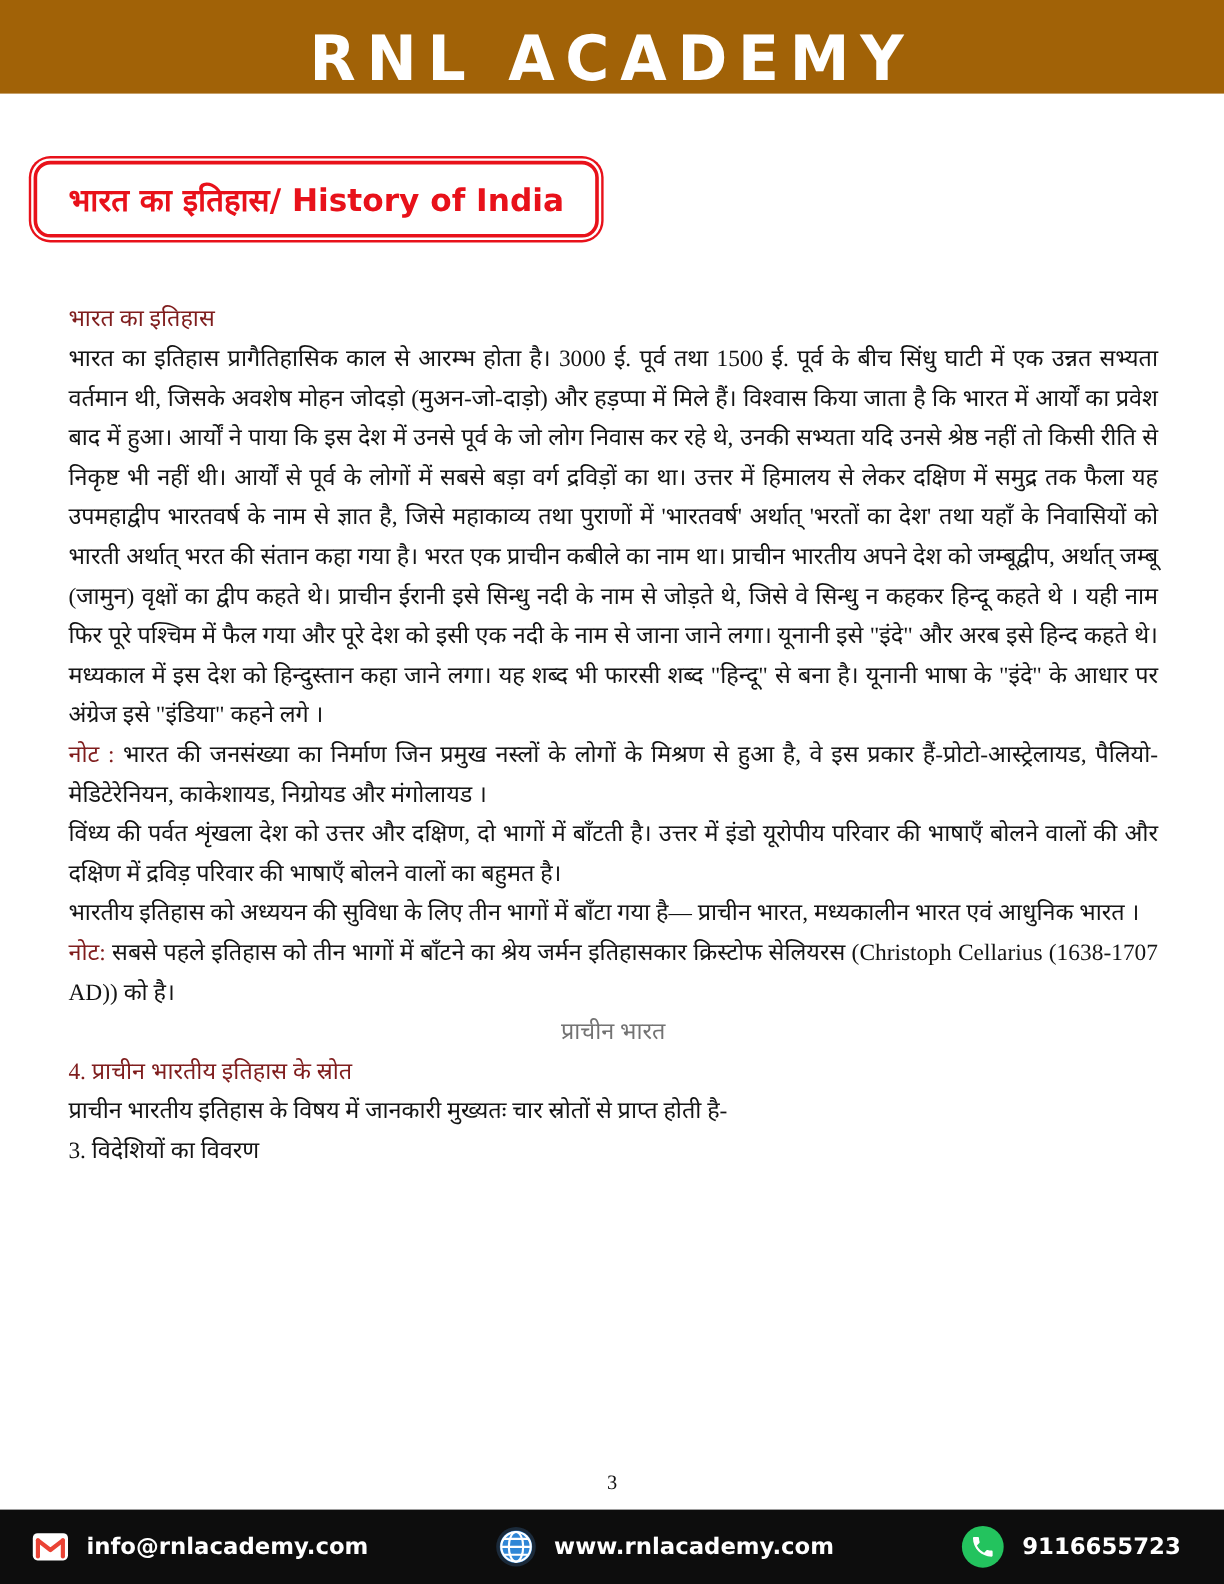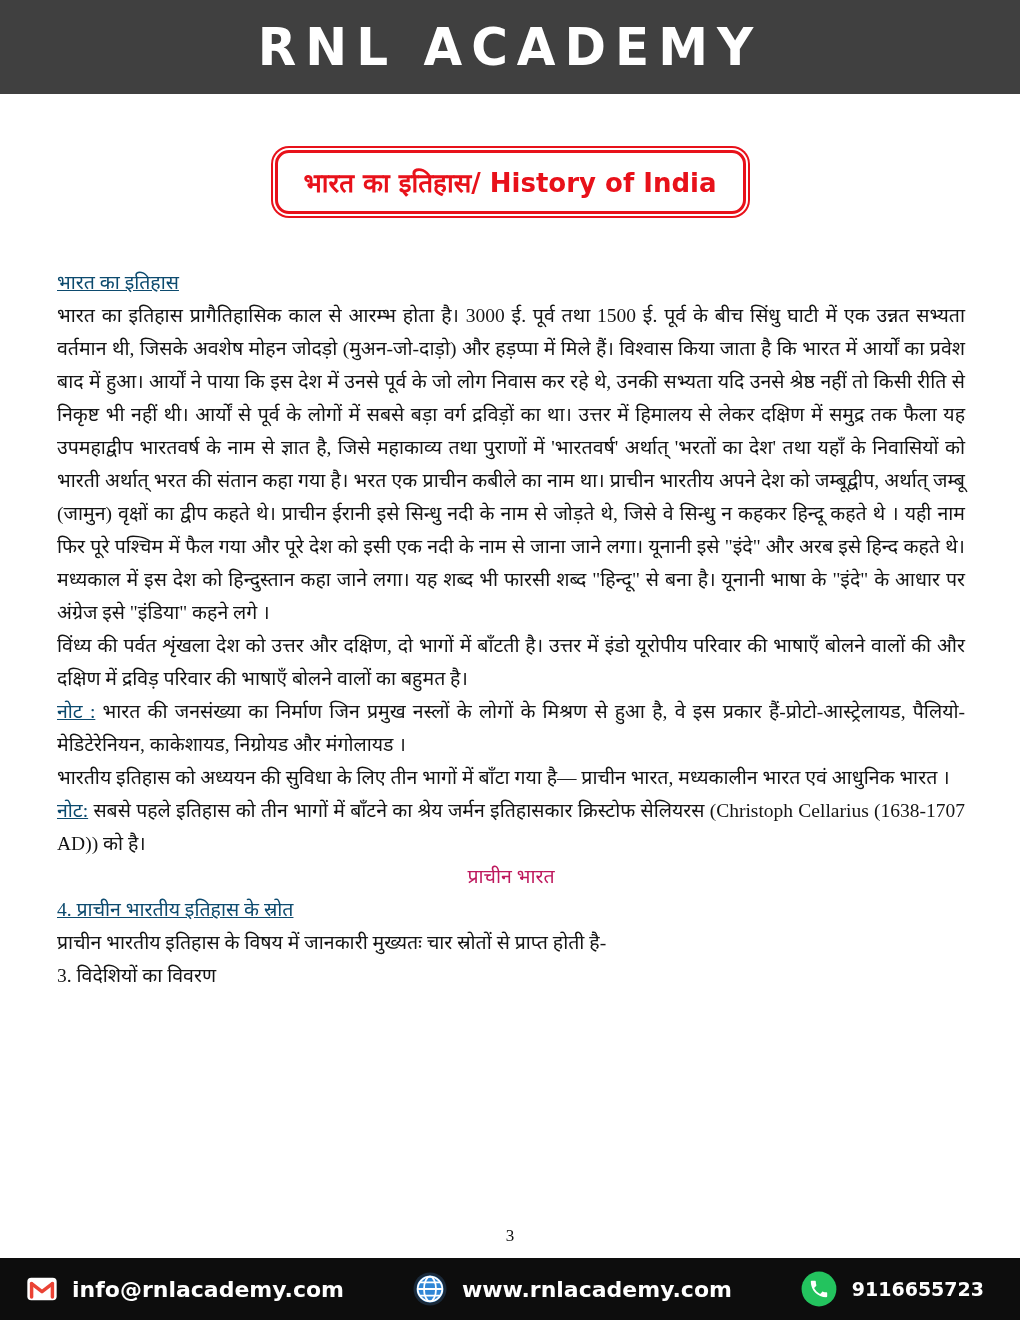--- a/index.html
+++ b/index.html
@@ -11,41 +11,41 @@
   .page {
     position: relative;
     width: 1020px;
     height: 1320px;
     background: #ffffff;
     overflow: hidden;
   }
 
   
   .topbar {
-    height: 94px;
-    background: #404040;
+    height: 78px;
+    background: #a16207;
     display: flex;
-    align-items: center;
+    align-items: flex-end;
     justify-content: center;
   }
   .brand {
     color: #ffffff;
     font-family: "DejaVu Sans", "Liberation Sans", sans-serif;
     font-weight: 900;
     font-size: 50px;
     letter-spacing: 9px;
     transform: scaleY(1.04);
     white-space: nowrap;
   }
 
   
   .titlebox-row {
     display: flex;
-    justify-content: center;
     margin-top: 56px;
+    margin-left: 28px;
   }
   .titlebox {
     background: #ffffff;
     border: 3px solid #e8111a;
     border-radius: 14px;
     box-shadow: 0 0 0 2px #ffffff, 0 0 0 4px #e8111a;
     padding: 11px 26px;
   }
   .titlebox span {
     color: #e8111a;
@@ -56,25 +56,25 @@
   }
 
   
   .content {
     margin: 52px 55px 0 57px;
     color: #141414;
     font-size: 19.5px;
     line-height: 33px;
   }
   .content p { margin: 0; }
-  .red { color: #0c4a6e; text-decoration: underline; }
+  .red { color: #7f1d1d; }
   .para-justify { text-align: justify; }
   .center-red {
     text-align: center;
-    color: #be185d;
+    color: #737373;
     margin-top: 2px;
   }
   .gap-lg { margin-top: 64px; }
 
   
   .pagenum {
     position: absolute;
     left: 0;
     right: 0;
     bottom: 74px;
@@ -96,21 +96,21 @@
     justify-content: space-between;
     padding: 0 36px 0 26px;
   }
   .contact {
     display: flex;
     align-items: center;
     gap: 14px;
     color: #ffffff;
     font-family: "DejaVu Sans", "Liberation Sans", sans-serif;
     font-weight: 700;
-    font-size: 22px;
+    font-size: 19px;
     white-space: nowrap;
   }
   .contact.phone { font-size: 19px; }
   .icon { display: inline-flex; align-items: center; justify-content: center; }
 </style>
 </head>
 <body>
 
 <div class="page">
 
@@ -120,22 +120,22 @@
 
   <div class="titlebox-row">
     <div class="titlebox">
       <span>भारत का इतिहास/ History of India</span>
     </div>
   </div>
 
   <main class="content">
     <p class="red">भारत का इतिहास</p>
     <p class="para-justify">भारत का इतिहास प्रागैतिहासिक काल से आरम्भ होता है। 3000 ई. पूर्व तथा 1500 ई. पूर्व के बीच सिंधु घाटी में एक उन्नत सभ्यता वर्तमान थी, जिसके अवशेष मोहन जोदड़ो (मुअन-जो-दाड़ो) और हड़प्पा में मिले हैं। विश्वास किया जाता है कि भारत में आर्यों का प्रवेश बाद में हुआ। आर्यों ने पाया कि इस देश में उनसे पूर्व के जो लोग निवास कर रहे थे, उनकी सभ्यता यदि उनसे श्रेष्ठ नहीं तो किसी रीति से निकृष्ट भी नहीं थी। आर्यों से पूर्व के लोगों में सबसे बड़ा वर्ग द्रविड़ों का था। उत्तर में हिमालय से लेकर दक्षिण में समुद्र तक फैला यह उपमहाद्वीप भारतवर्ष के नाम से ज्ञात है, जिसे महाकाव्य तथा पुराणों में 'भारतवर्ष' अर्थात् 'भरतों का देश' तथा यहाँ के निवासियों को भारती अर्थात् भरत की संतान कहा गया है। भरत एक प्राचीन कबीले का नाम था। प्राचीन भारतीय अपने देश को जम्बूद्वीप, अर्थात् जम्बू (जामुन) वृक्षों का द्वीप कहते थे। प्राचीन ईरानी इसे सिन्धु नदी के नाम से जोड़ते थे, जिसे वे सिन्धु न कहकर हिन्दू कहते थे । यही नाम फिर पूरे पश्चिम में फैल गया और पूरे देश को इसी एक नदी के नाम से जाना जाने लगा। यूनानी इसे "इंदे" और अरब इसे हिन्द कहते थे। मध्यकाल में इस देश को हिन्दुस्तान कहा जाने लगा। यह शब्द भी फारसी शब्द "हिन्दू" से बना है। यूनानी भाषा के "इंदे" के आधार पर अंग्रेज इसे "इंडिया" कहने लगे ।</p>
+    <p class="para-justify"><span class="red">नोट :</span> <span>भारत की जनसंख्या का निर्माण जिन प्रमुख नस्लों के लोगों के मिश्रण से हुआ है, वे इस प्रकार हैं-प्रोटो-आस्ट्रेलायड, पैलियो- मेडिटेरेनियन, काकेशायड, निग्रोयड और मंगोलायड ।</span></p>
     <p class="para-justify">विंध्य की पर्वत शृंखला देश को उत्तर और दक्षिण, दो भागों में बाँटती है। उत्तर में इंडो यूरोपीय परिवार की भाषाएँ बोलने वालों की और दक्षिण में द्रविड़ परिवार की भाषाएँ बोलने वालों का बहुमत है।</p>
-    <p class="para-justify"><span class="red">नोट :</span> <span>भारत की जनसंख्या का निर्माण जिन प्रमुख नस्लों के लोगों के मिश्रण से हुआ है, वे इस प्रकार हैं-प्रोटो-आस्ट्रेलायड, पैलियो- मेडिटेरेनियन, काकेशायड, निग्रोयड और मंगोलायड ।</span></p>
     <p class="para-justify">भारतीय इतिहास को अध्ययन की सुविधा के लिए तीन भागों में बाँटा गया है— प्राचीन भारत, मध्यकालीन भारत एवं आधुनिक भारत ।</p>
     <p class="para-justify"><span class="red">नोट:</span> <span>सबसे पहले इतिहास को तीन भागों में बाँटने का श्रेय जर्मन इतिहासकार क्रिस्टोफ सेलियरस (Christoph Cellarius (1638-1707 AD)) को है।</span></p>
     <p class="center-red">प्राचीन भारत</p>
     <p class="red gap-lg">4. प्राचीन भारतीय इतिहास के स्रोत</p>
     <p>प्राचीन भारतीय इतिहास के विषय में जानकारी मुख्यतः चार स्रोतों से प्राप्त होती है-</p>
     <p>3. विदेशियों का विवरण</p>
   </main>
 
   <div class="pagenum">3</div>
 

